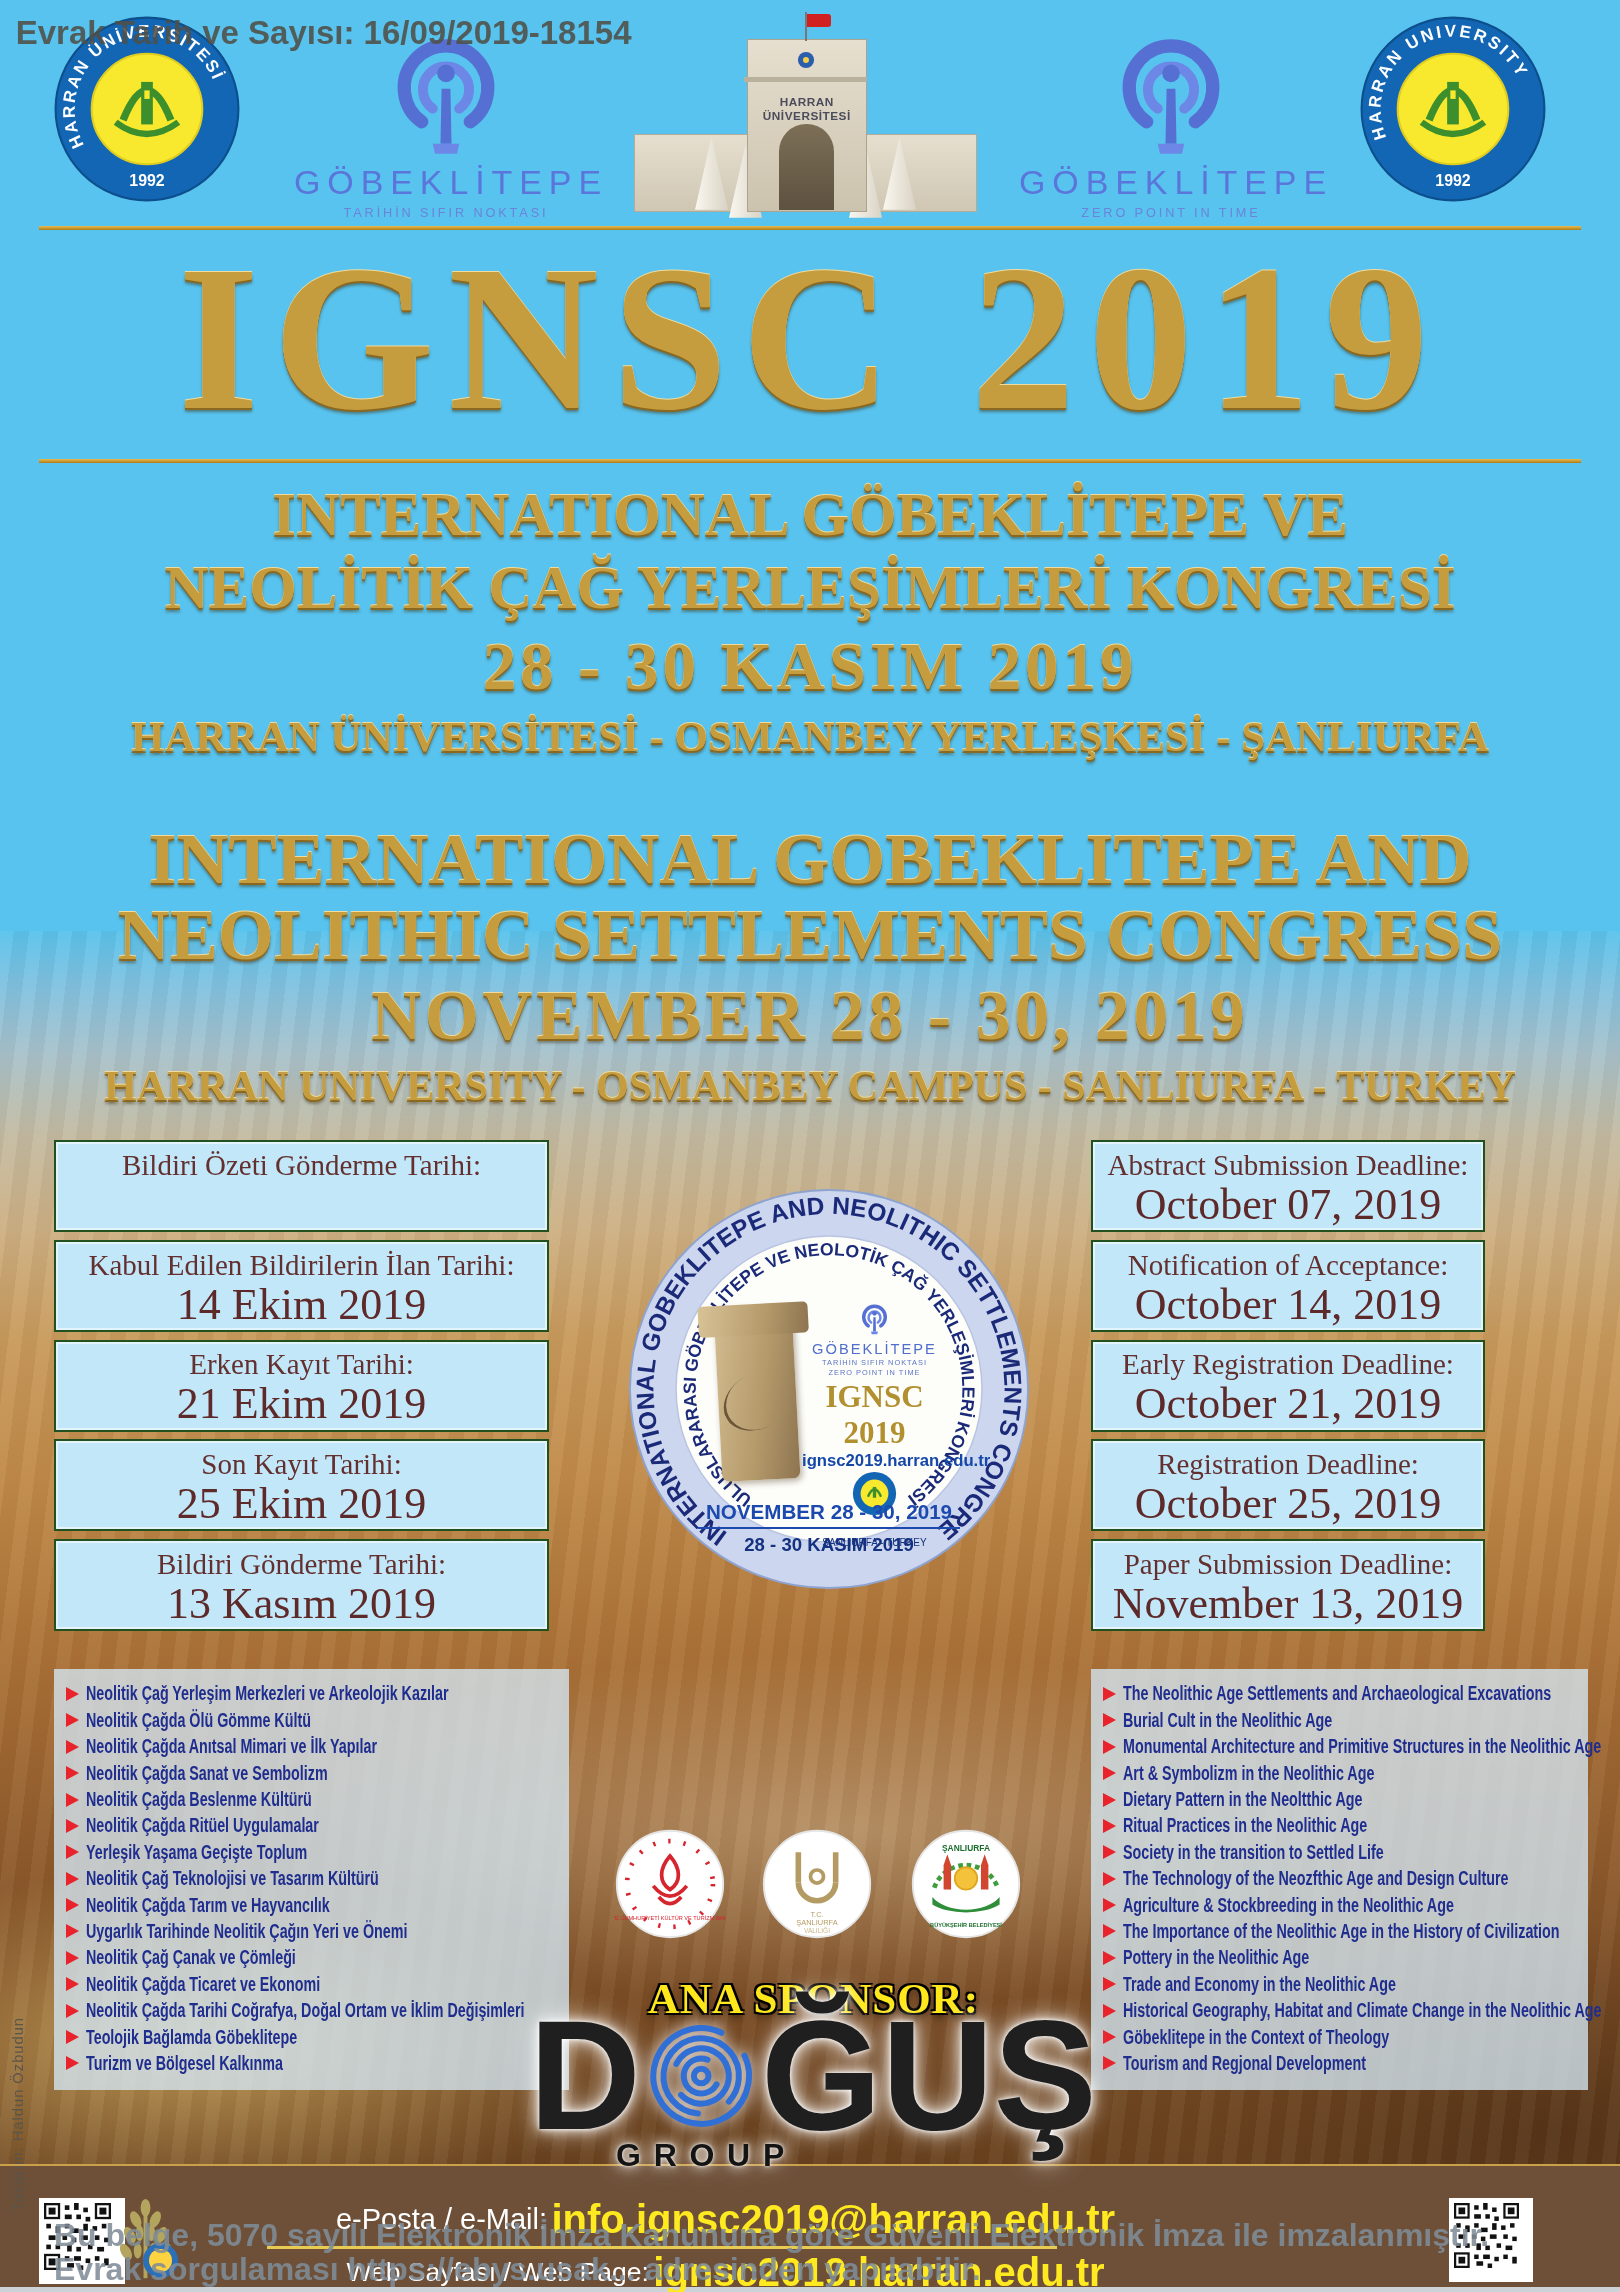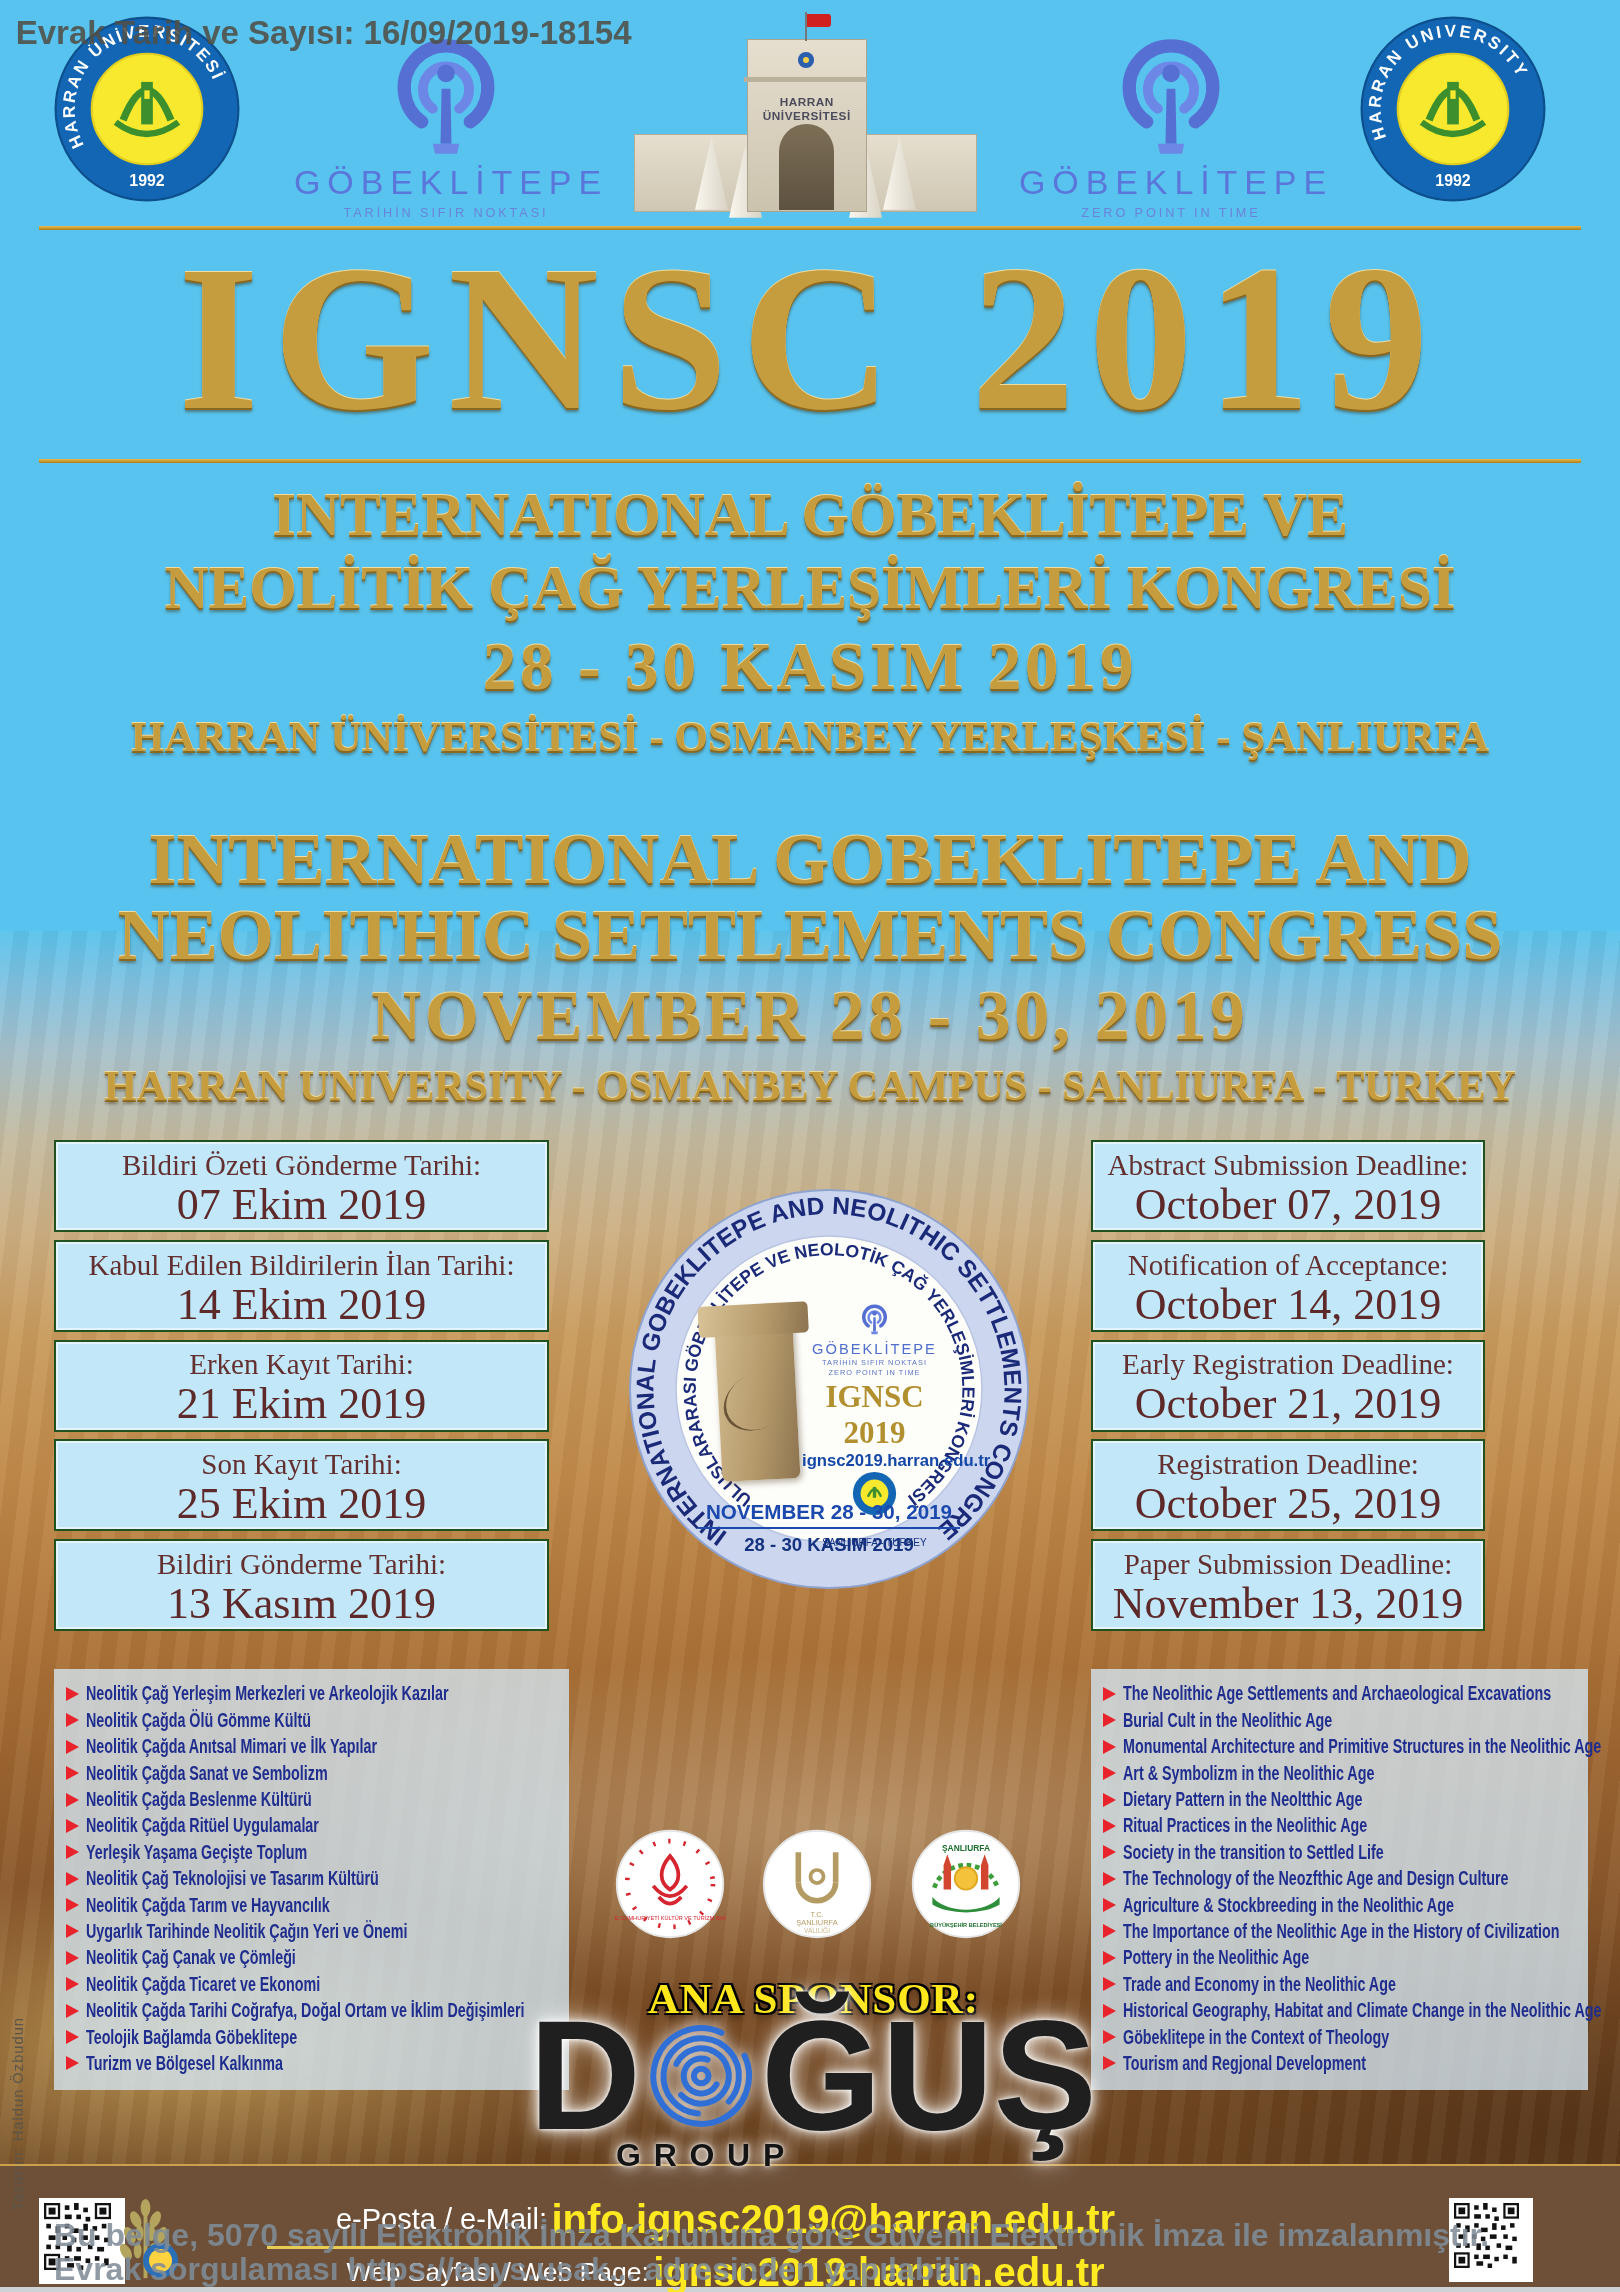--- a/index.html
+++ b/index.html
@@ -305,21 +305,20 @@
   <div class="blk en-blk">
     <div class="gold t66">INTERNATIONAL GOBEKLITEPE AND</div>
     <div class="gold t66">NEOLITHIC SETTLEMENTS CONGRESS</div>
     <div class="gold t70">NOVEMBER 28 - 30, 2019</div>
     <div class="gold t43">HARRAN UNIVERSITY - OSMANBEY CAMPUS - SANLIURFA - TURKEY</div>
   </div>
 
   <div id="deadlines-tr" class="dcol">
   <div class="date-box">
     <div class="date-label">Bildiri Özeti Gönderme Tarihi:</div>
-    <div class="date-value">07 Ekim 2019</div>
   </div>
 
   <div class="date-box">
     <div class="date-label">Kabul Edilen Bildirilerin İlan Tarihi:</div>
     <div class="date-value">14 Ekim 2019</div>
   </div>
 
   <div class="date-box">
     <div class="date-label">Erken Kayıt Tarihi:</div>
     <div class="date-value">21 Ekim 2019</div>

